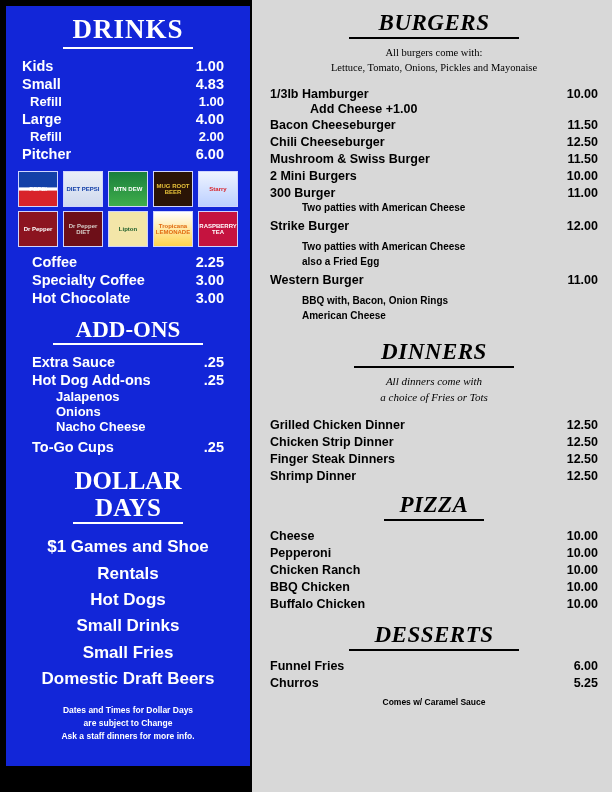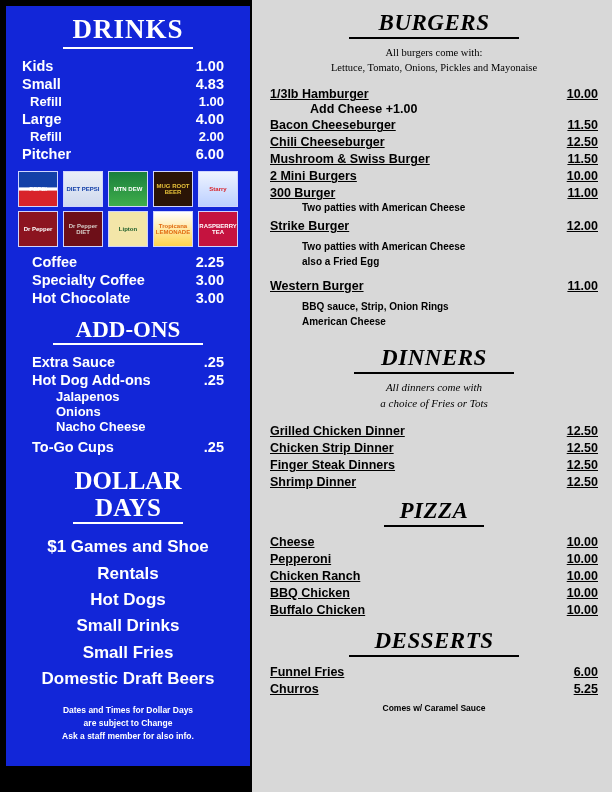--- a/index.html
+++ b/index.html
@@ -97,21 +97,21 @@
     letter-spacing: .5px;
     font-style: italic;
   }
   .sec-rule { height:2px; background:#000; margin: 1px auto 6px; }
   .sec-note {
     text-align:center; font-size: 10.5px; font-weight:normal; line-height:1.45;
     font-family:"Liberation Serif", serif;
   }
   .sec-note.italic { font-style: italic; font-size: 11px; }
 
-  .mrow { display:flex; align-items:flex-end; font-size: 12.5px; font-weight:bold; padding: 2px 0 1px; text-decoration: underline; }
+  .mrow { display:flex; align-items:flex-end; font-size: 12.5px; font-weight:bold; padding: 2px 0 1px; }
   .mrow .nm { flex:1; }
   .mrow .pr { text-align:right; white-space:nowrap; }
   .mdesc { font-size: 10px; font-weight:bold; padding: 0 0 2px 32px; line-height:1.35; }
   .mind { font-size: 12.5px; font-weight:bold; padding-left: 40px; }
   .center-small { text-align:center; font-size: 8.5px; font-weight:bold; }
 
   .blk { margin-top: 2px; }
 </style>
 </head>
 <body>
@@ -232,21 +232,21 @@
         <div>$1 Games and Shoe Rentals</div>
         <div>Hot Dogs</div>
         <div>Small Drinks</div>
         <div>Small Fries</div>
         <div>Domestic Draft Beers</div>
       </div>
 
       <div class="dollar-note">
         <div>Dates and Times for Dollar Days</div>
         <div>are subject to Change</div>
-        <div>Ask a staff member for also info.</div>
+        <div>Ask a staff dinners for more info.</div>
       </div>
 
     </div>
   </div>
 
   <div class="right-col">
 
     <div class="sec-title">BURGERS</div>
     <div class="sec-rule" style="width:170px"></div>
     <div class="sec-note">
@@ -284,25 +284,25 @@
       </div>
       <div class="mdesc">Two patties with American Cheese</div>
 
       <div class="mrow">
         <span class="nm">Strike Burger</span>
         <span class="pr">12.00</span>
       </div>
       <div class="mdesc" style="padding-top:6px">Two patties with American Cheese</div>
       <div class="mdesc">also a Fried Egg</div>
 
-      <div class="mrow" style="margin-top:6px">
+      <div class="mrow" style="margin-top:0">
         <span class="nm">Western Burger</span>
         <span class="pr">11.00</span>
       </div>
-      <div class="mdesc" style="padding-top:6px">BBQ sauce, Strip, Onion Rings</div>
+      <div class="mdesc" style="padding-top:6px">BBQ with, Bacon, Onion Rings</div>
       <div class="mdesc">American Cheese</div>
     </div>
 
     <div class="sec-title" style="margin-top:14px">DINNERS</div>
     <div class="sec-rule" style="width:160px"></div>
     <div class="sec-note italic">
       <div>All dinners come with</div>
       <div>a choice of Fries or Tots</div>
     </div>
 

